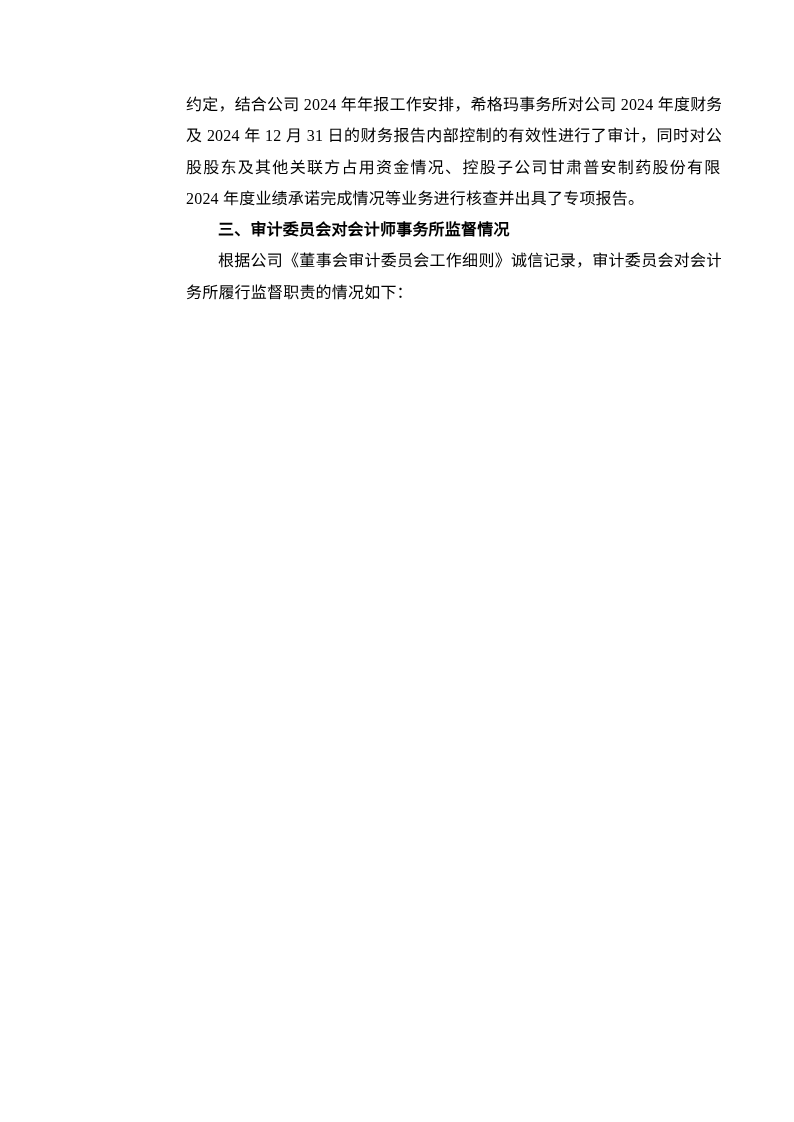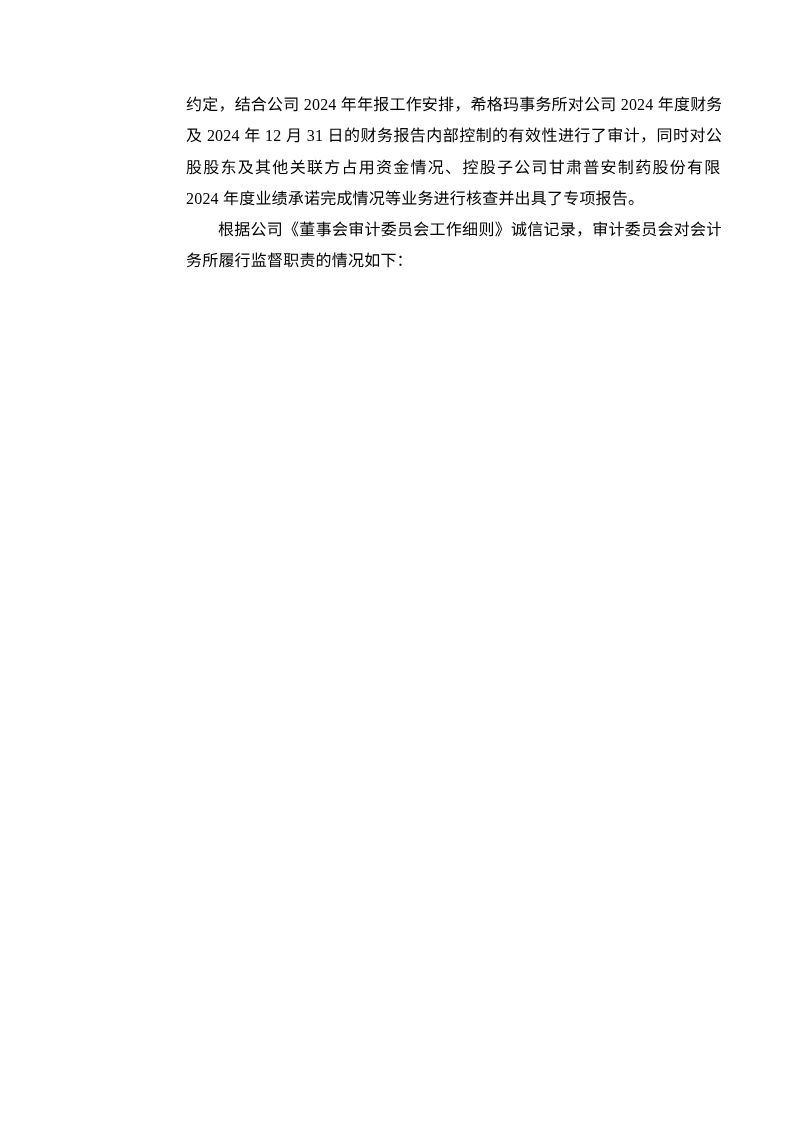--- a/index.html
+++ b/index.html
@@ -44,15 +44,16 @@
     font-size: 16px;
     line-height: 31.3px;
   }
 </style>
 </head>
 <body>
 
 <div class="page">
   <div class="content">
     <p class="para no-indent">约定，结合公司 2024 年年报工作安排，希格玛事务所对公司 2024 年度财务报告及 2024 年 12 月 31 日的财务报告内部控制的有效性进行了审计，同时对公司控股股东及其他关联方占用资金情况、控股子公司甘肃普安制药股份有限公司 2024 年度业绩承诺完成情况等业务进行核查并出具了专项报告。</p>
+    <h3 class="heading">三、审计委员会对会计师事务所监督情况</h3>
     <p class="para">根据公司《董事会审计委员会工作细则》诚信记录，审计委员会对会计师事务所履行监督职责的情况如下：</p>
   </div>
 </div>
 
 </body></html>

